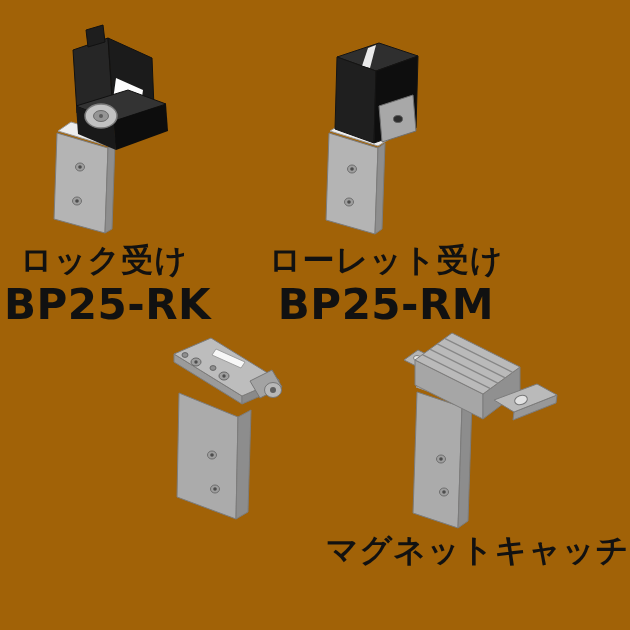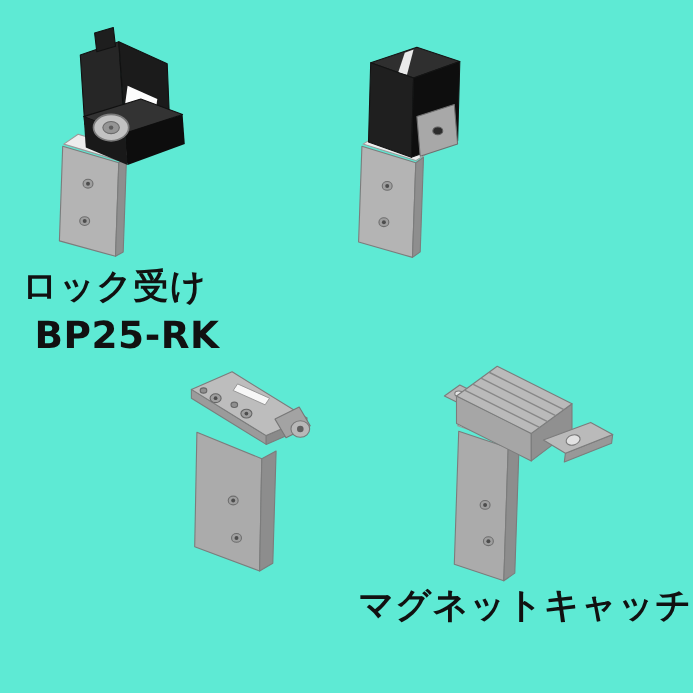--- a/index.html
+++ b/index.html
@@ -1,41 +1,40 @@
 <!DOCTYPE html>
 <html><head>
 <meta charset="utf-8">
 <style>
   html,body{margin:0;padding:0;background:#ffffff;}
   #canvas{
     position:relative;
     width:630px;height:630px;
-    background:#5eead4;
+    background:#a16207;
     overflow:hidden;
     font-family:"DejaVu Sans","Liberation Sans",sans-serif;
   }
   #parts-svg{position:absolute;left:0;top:0;}
   .caption{
     position:absolute;
     text-align:center;
     color:#111111;
     font-weight:bold;
   }
   .caption .name{
     font-size:32px;
     line-height:44px;
     letter-spacing:1px;
     white-space:nowrap;
   }
   .caption .model{
-    font-size:34px;
+    font-size:42px;
     line-height:46px;
     letter-spacing:0.5px;
     white-space:nowrap;
-    margin-left:23px;
   }
 </style>
 </head>
 <body>
 
 <div id="canvas">
 
   <svg id="parts-svg" width="630" height="630" viewBox="0 0 630 630">
 
     <g stroke-linejoin="round">
@@ -145,20 +144,24 @@
       <polygon points="494,400 537,384 557,395 514,412" fill="#bababa" stroke="#7c7c7c"></polygon>
       <ellipse cx="521" cy="400" rx="6.5" ry="4.5" fill="#e2e2e2" stroke="#777777" transform="rotate(-18 521 400)"></ellipse>
     </g>
   </svg>
 
   <div class="caption" style="left:4px; top:238px; width:200px;">
     <div class="name">ロック受け</div>
     <div class="model">BP25-RK</div>
   </div>
 
+  <div class="caption" style="left:262px; top:238px; width:248px;">
+    <div class="name">ローレット受け</div>
+    <div class="model">BP25-RM</div>
+  </div>
 
   <div class="caption" style="left:118px; top:528px; width:220px;">
   </div>
 
   <div class="caption" style="left:325px; top:528px; width:305px;">
     <div class="name">マグネットキャッチ</div>
   </div>
 
 </div>
 

